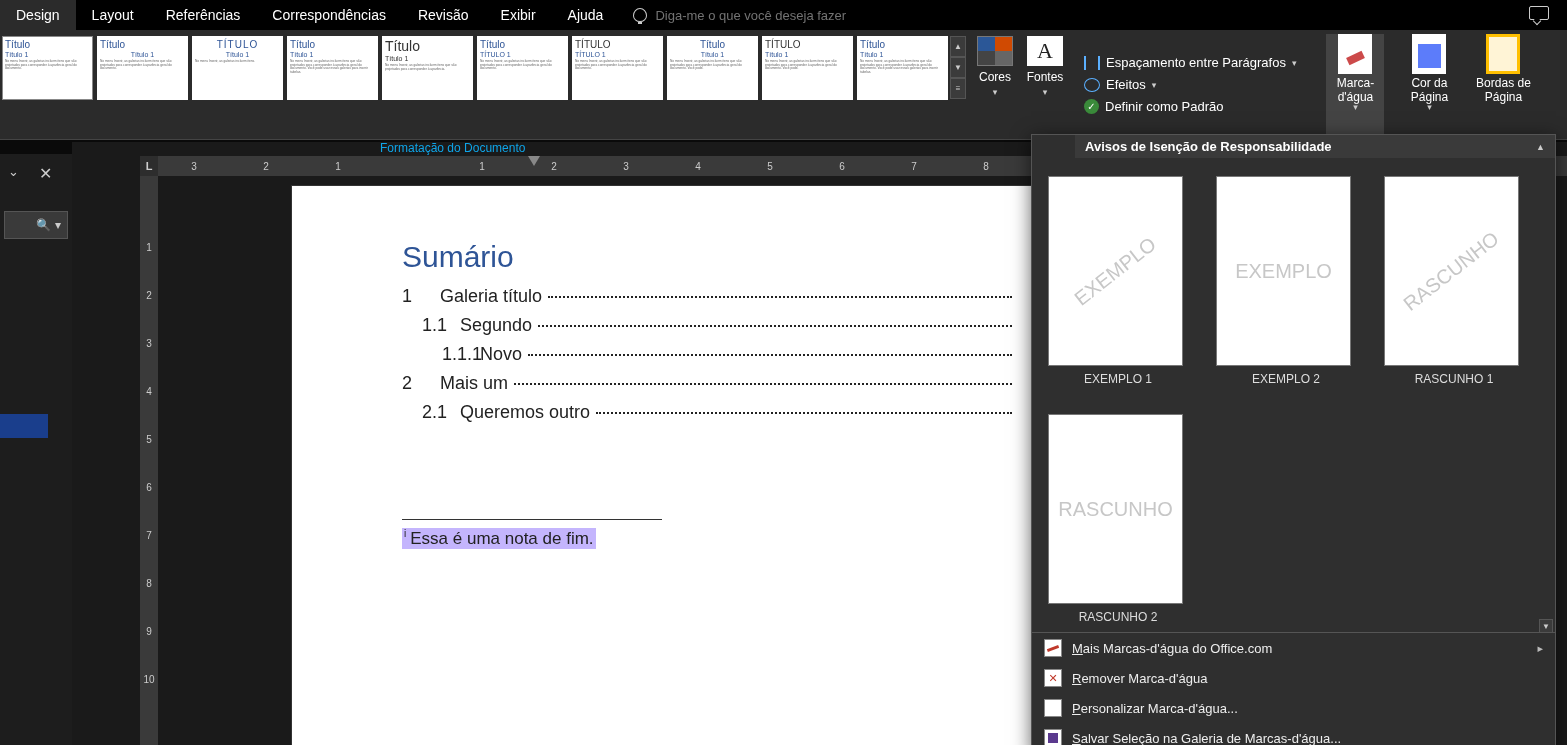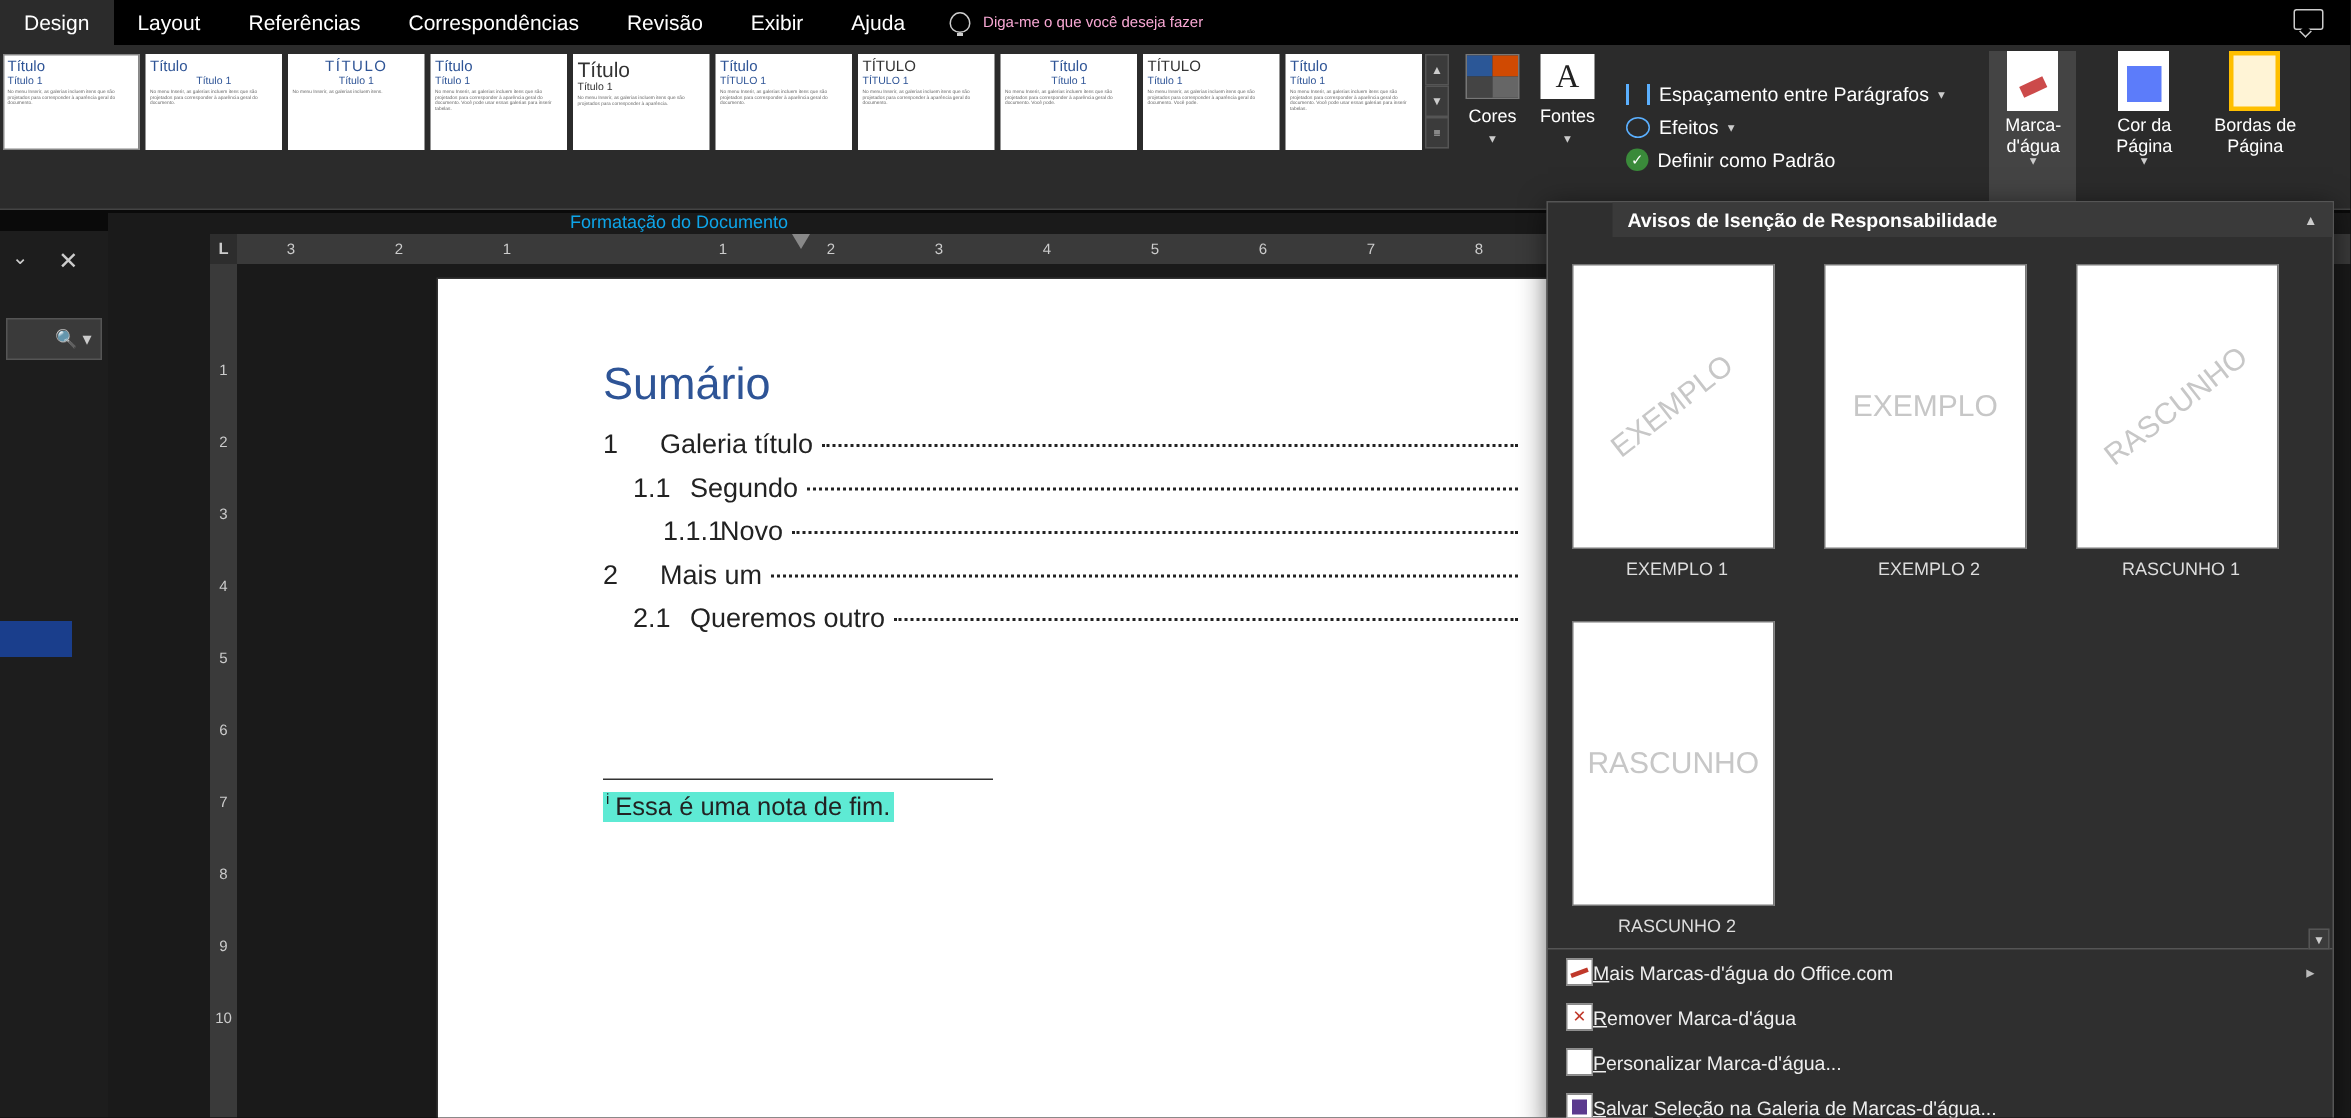--- a/index.html
+++ b/index.html
@@ -2,21 +2,21 @@
 <html><head>
 <meta charset="utf-8">
 <style>
 * { margin: 0; padding: 0; box-sizing: border-box; font-family: "Segoe UI", Arial, sans-serif; }
 body { background: #0a0a0a; color: #fff; width: 1567px; height: 745px; overflow: hidden; position: relative; }
 
 
 .tabbar { height: 30px; display: flex; align-items: stretch; background: #000; font-size: 14px; text-align: right; }
 .tab { padding: 0 16px; display: flex; align-items: center; color: #fff; cursor: pointer; }
 .tab.active { background: #2b2b2b; }
-.tellme { display: flex; align-items: center; gap: 8px; padding: 0 14px; color: #f9a8d4; font-size: 10px; }
+.tellme { display: flex; align-items: center; gap: 8px; padding: 0 14px; color: #737373; font-size: 13px; }
 .bulb-icon { width: 14px; height: 14px; border: 1.2px solid #ccc; border-radius: 50% 50% 50% 50% / 55% 55% 45% 45%; position: relative; }
 .bulb-icon:after { content: ""; position: absolute; left: 4px; right: 4px; bottom: -3px; height: 2px; background: #ccc; }
 .speech-icon { position: absolute; top: 6px; right: 18px; width: 20px; height: 14px; border: 1.4px solid #ccc; border-radius: 2px; }
 .speech-icon:after { content: ""; position: absolute; left: 4px; bottom: -5px; width: 5px; height: 5px; border-left: 1.4px solid #ccc; border-bottom: 1.4px solid #ccc; transform: rotate(-45deg); background: #000; }
 
 
 .ribbon { height: 110px; background: #2b2b2b; display: flex; align-items: stretch; border-bottom: 1px solid #444; position: relative; }
 
 
 .styles { display: flex; gap: 4px; padding: 6px 2px 0 2px; align-items: flex-start; }
@@ -71,33 +71,33 @@
 
 .page { position: absolute; left: 220px; top: 44px; width: 810px; height: 620px; background: #fff; color: #222; box-shadow: 0 0 0 1px #333; padding: 54px 90px 40px 110px; font-size: 18px; }
 .sumario-title { color: #2e5496; font-size: 30px; font-weight: 400; margin-bottom: 12px; font-family: "Calibri Light","Segoe UI Light",sans-serif; }
 .toc-row { display: flex; align-items: baseline; margin: 8px 0; font-size: 18px; color: #222; }
 .toc-num { width: 38px; flex: none; }
 .toc-txt { flex: none; padding-right: 6px; }
 .toc-dots { flex: 1 1 auto; border-bottom: 2px dotted #222; position: relative; top: -4px; }
 .indent1 { padding-left: 20px; }
 .indent2 { padding-left: 40px; }
 .endnote-rule { margin-top: 96px; width: 260px; border-top: 1px solid #333; }
-.endnote { margin-top: 8px; font-size: 17px; background: #5eead4; display: inline-block; padding: 0 2px; }
+.endnote { margin-top: 8px; font-size: 17px; background: #c4b5fd; display: inline-block; padding: 0 2px; }
 .endnote sup { font-size: 10px; vertical-align: super; margin-right: 4px; }
 
 
 .wm-panel { position: absolute; left: 1031px; top: 134px; width: 525px; background: #2f2f2f; border: 1px solid #555; box-shadow: 0 4px 18px rgba(0,0,0,.6); z-index: 50; }
 .wm-head { background: #3a3a3a; padding: 4px 10px; font-size: 13px; font-weight: 600; display:flex; justify-content:space-between; align-items:center;margin-left:43px; }
 .wm-head .arr { font-size: 9px; color:#ccc; }
 .wm-grid { display: flex; flex-wrap: wrap; gap: 28px; padding: 18px 16px 8px; }
 .wm-item { width: 140px; text-align: center; font-size: 12px; color: #ddd; cursor: pointer; }
 .wm-thumb { width: 135px; height: 190px; background: #fff; border: 1px solid #777; display: flex; align-items: center; justify-content: center; color: #c7c7c7; font-size: 20px; font-weight: 500; }
 .wm-thumb.rot span{ transform: rotate(-38deg); display:inline-block; }
 .wm-foot { border-top: 1px solid #555; }
-.wm-menu { display: flex; align-items: center; padding: 6px 12px; font-size: 13px; color: #eee; cursor: pointer; }
+.wm-menu { display: flex; align-items: center; gap: 10px; padding: 6px 12px; font-size: 13px; color: #eee; cursor: pointer; }
 .wm-menu .chev { margin-left: auto; font-size: 11px; color:#bbb; }
 .wm-iconbox { width: 18px; height: 18px; background: #fff; border: 1px solid #888; position: relative; }
 .wm-iconbox.red:after{content:"";position:absolute;left:2px;right:2px;top:7px;height:3px;background:#c0392b;transform:rotate(-20deg);}
 .wm-iconbox.x:after{content:"✕";position:absolute;inset:0;color:#c0392b;font-size:11px;text-align:center;line-height:16px;}
 .wm-iconbox.save:after{content:"";position:absolute;inset:3px;background:#5b3a8e;}
 .wm-scroll-bot { position:absolute; right:2px; bottom:120px; width:14px; height:14px; background:#3b3b3b;border:1px solid #555; color:#ccc;font-size:8px;display:flex;align-items:center;justify-content:center;}
 </style>
 </head>
 <body>
 

